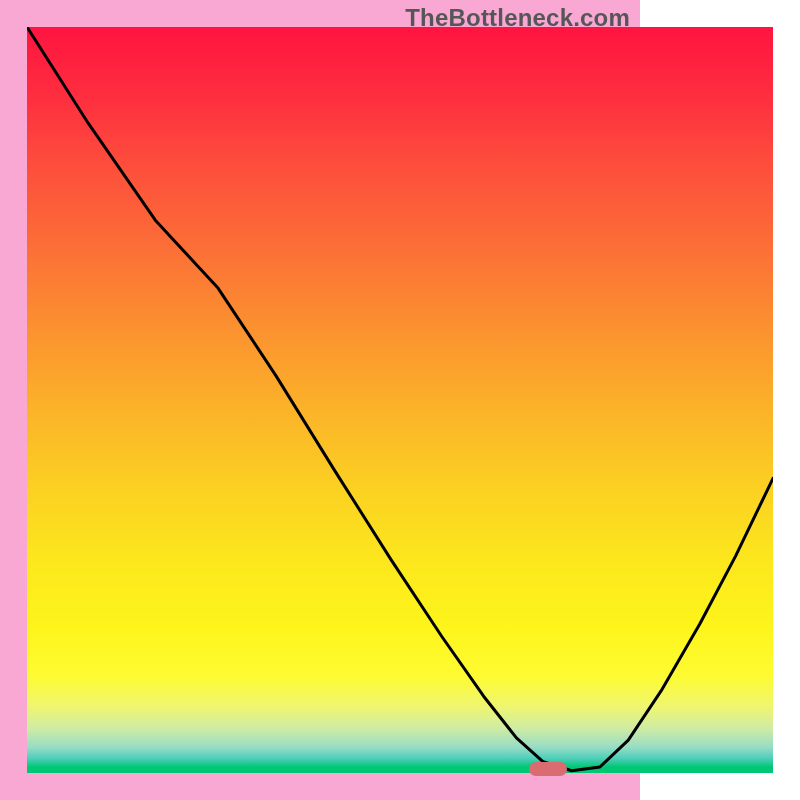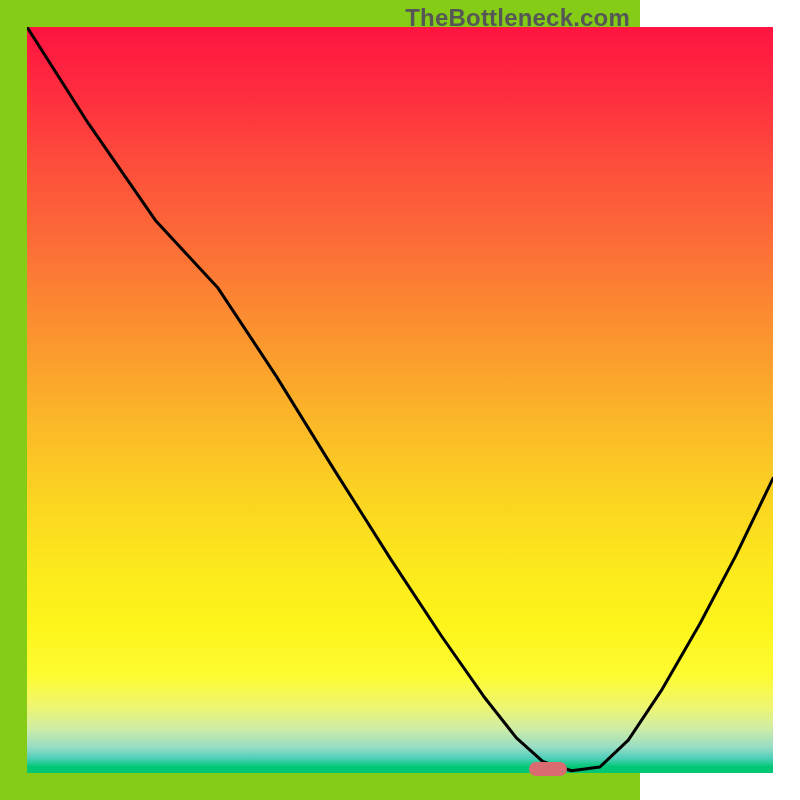--- a/index.html
+++ b/index.html
@@ -7,21 +7,21 @@
     padding: 0;
     width: 800px;
     height: 800px;
     overflow: hidden;
     background: #ffffff;
   }
   .frame {
     position: relative;
     width: 640px;
     height: 800px;
-    background: #84cc16;
+    background: #f9a8d4;
   }
   .watermark {
     position: absolute;
     top: 4px;
     right: 10px;
     font-family: Arial, Helvetica, sans-serif;
     font-size: 24px;
     font-weight: 600;
     color: #565656;
     letter-spacing: 0.2px;

